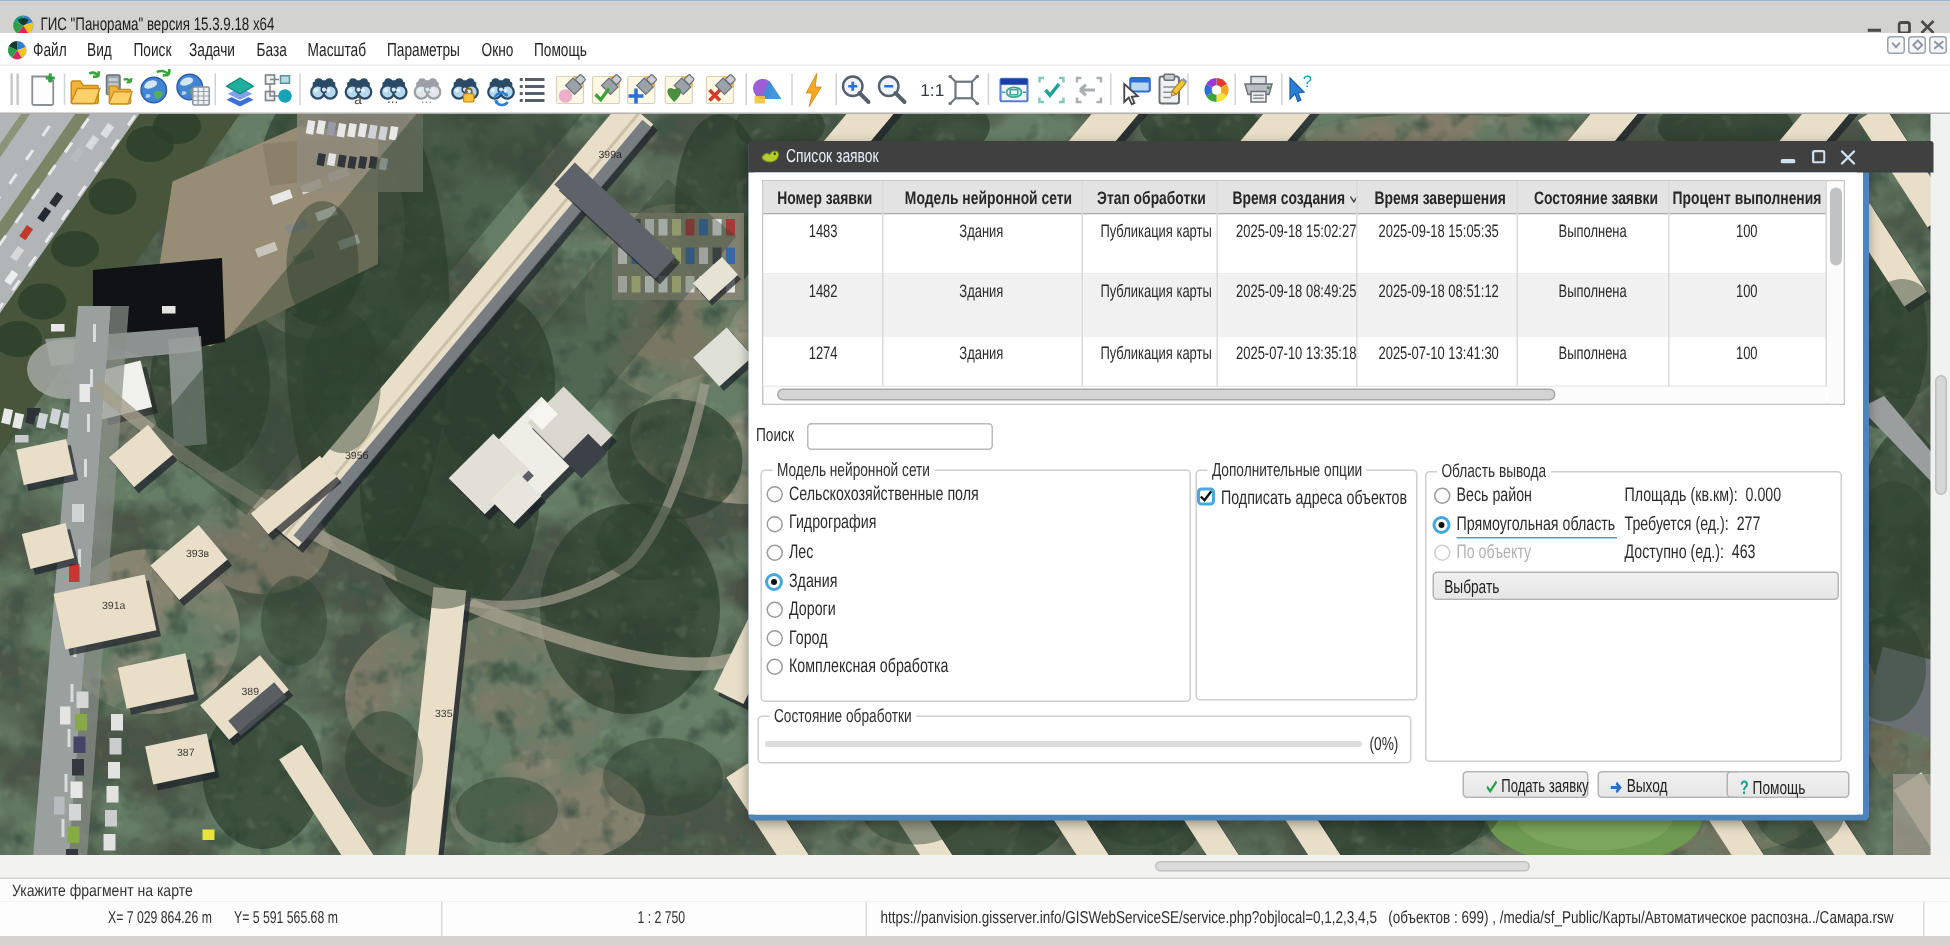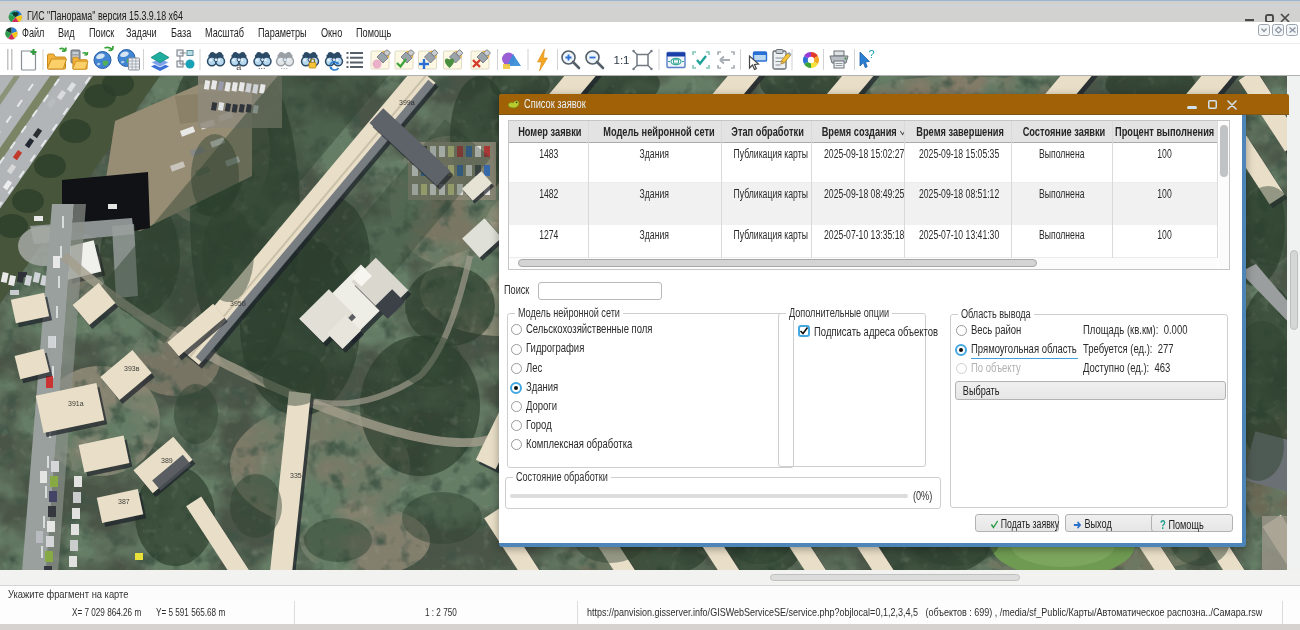--- a/index.html
+++ b/index.html
@@ -19,21 +19,21 @@
 #mapvsb { left:1287px; top:76px; width:13px; height:494px; background:#f0f1f1; }
 #mapvsb .thumb { left:3px; top:174px; width:8px; height:80px; background:#d5d6d6; border:1px solid #bebebe; border-radius:4px; }
 #status1 { left:0; top:585px; width:1300px; height:16px; background:#fcfcfc; border-top:1px solid #d4d4d4; }
 #status1 span { position:absolute; left:8px; top:2px; font-size:11px; color:#333; transform:scaleX(0.85); transform-origin:0 50%; }
 #status2 { left:0; top:601px; width:1300px; height:23px; background:#fdfdfd; }
 #status2 .cell { position:absolute; top:0; height:23px; border-right:1px solid #dcdcdc; }
 #status2 span { font-size:11.5px; color:#2e2e2e; position:absolute; top:5px; white-space:nowrap; }
 #botedge { left:0; top:624px; width:1300px; height:6px; background:#d5d2cf; }
 #dlg { left:499px; top:93.5px; width:746.5px; height:453px; background:#fff;
   border:4px solid #4d85b8; border-radius:3px; box-shadow:0 2px 8px rgba(0,0,0,.35); }
-#dlgtitle { position:absolute; left:-4px; top:-4px; width:790px; height:21.5px; background:#a16207; border-radius:2px 2px 0 0; box-shadow:inset 0 -1px 0 rgba(20,50,90,0.25); }
+#dlgtitle { position:absolute; left:-4px; top:-4px; width:790px; height:21.5px; background:#404040; border-radius:2px 2px 0 0; box-shadow:inset 0 -1px 0 rgba(20,50,90,0.25); }
 #dlgtitle .txt { position:absolute; left:24.5px; top:3px; font-size:12.5px; color:#e8f0f9; transform:scaleX(0.74); transform-origin:0 50%; }
 #dlgbody { position:absolute; left:-4px; top:17.5px; width:738.5px; height:427.5px; background:#fff; }
 #tbl { position:absolute; left:8.5px; top:4.5px; width:722px; height:150.5px; border:1px solid #c6c6c6; background:#fff; }
 #thead { position:absolute; left:0; top:0; width:709px; height:22.5px; background:#e3e3e3; border-bottom:1px solid #ababab; }
 .th { position:absolute; top:4px; font-size:12px; font-weight:bold; color:#262626; text-align:center; white-space:nowrap; transform:scaleX(0.77); }
 .th.lft { transform-origin:0 50%; }
 .col { position:absolute; top:0; width:1px; height:137px; background:#dadada; }
 .row { position:absolute; left:0; width:708px; }
 .td { position:absolute; font-size:12px; color:#2a2a2a; text-align:center; white-space:nowrap; transform:scaleX(0.72); }
 #tvsb { position:absolute; left:710px; top:0; width:10px; height:148.5px; background:#fbfbfb; }
@@ -774,21 +774,21 @@
       <div class="radio" style="left:11.5px; top:248px"></div>
         <span class="rlbl" style="left:27px; top:244.5px">Лес</span>
       <div class="radio sel" style="left:11px; top:267px"></div>
         <span class="rlbl" style="left:27px; top:264px">Здания</span>
       <div class="radio" style="left:11.5px; top:286px"></div>
         <span class="rlbl" style="left:27px; top:282.5px">Дороги</span>
       <div class="radio" style="left:11.5px; top:305px"></div>
         <span class="rlbl" style="left:27px; top:301.5px">Город</span>
       <div class="radio" style="left:11.5px; top:324px"></div>
         <span class="rlbl" style="left:27px; top:320.5px">Комплексная обработка</span>
-      <div class="grp" style="left:279px; top:197.5px; width:148px; height:154.5px">
+      <div class="grp" style="left:298px; top:197.5px; width:148px; height:154.5px">
         <span class="grplbl">Дополнительные опции</span>
       </div>
       <div class="abs" style="left:299px; top:209.5px; width:12px; height:12px; border:2px solid #45a8e0; border-radius:3px; background:#fff">
         <svg width="10" height="10" viewBox="0 0 10 10" style="position:absolute; left:-1px; top:-1px">
             <path d="M1.5 5 L4 7.5 L8.5 1.5" fill="none" stroke="#111" stroke-width="1.6"></path>
           </svg>
       </div>
       <span class="rlbl" style="left:314.5px; top:208.5px">Подписать адреса объектов</span>
       <div class="grp" style="left:450.5px; top:199px; width:278px; height:194px">
         <span class="grplbl">Область вывода</span>

